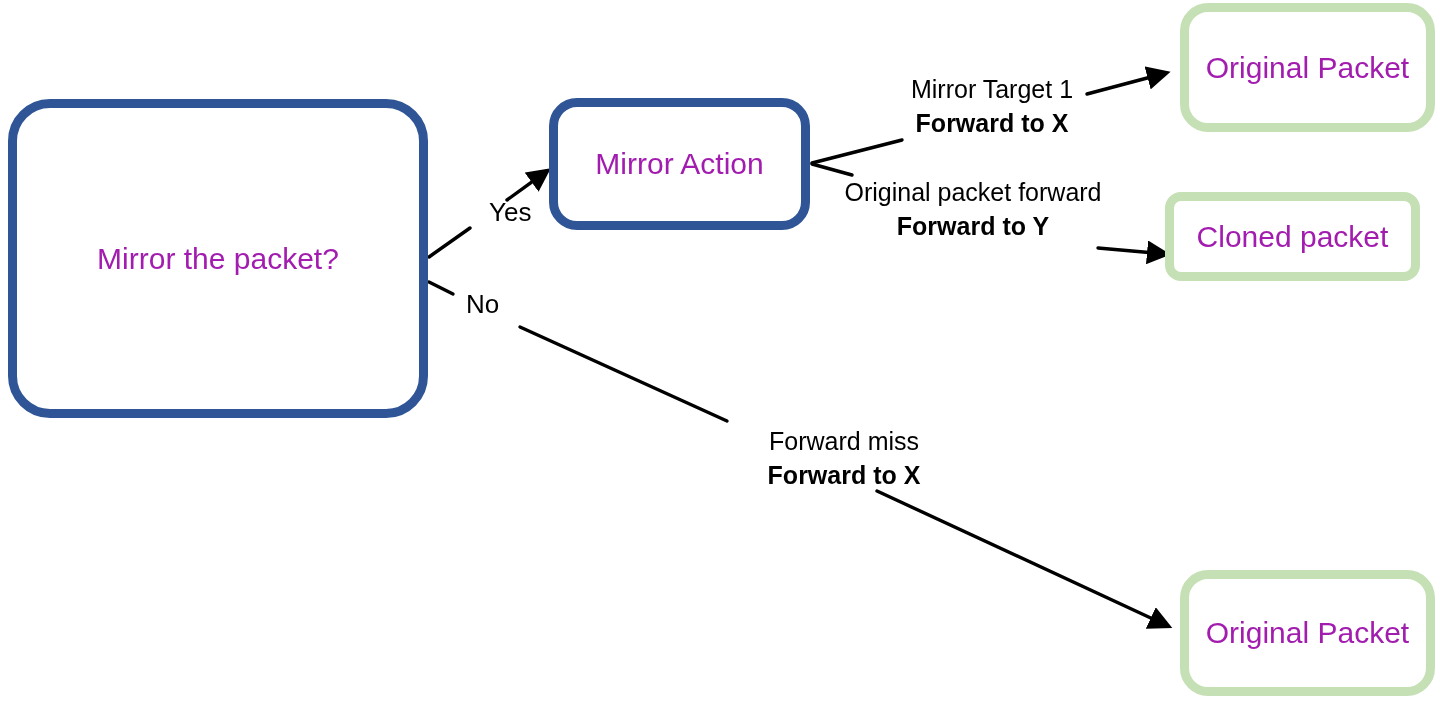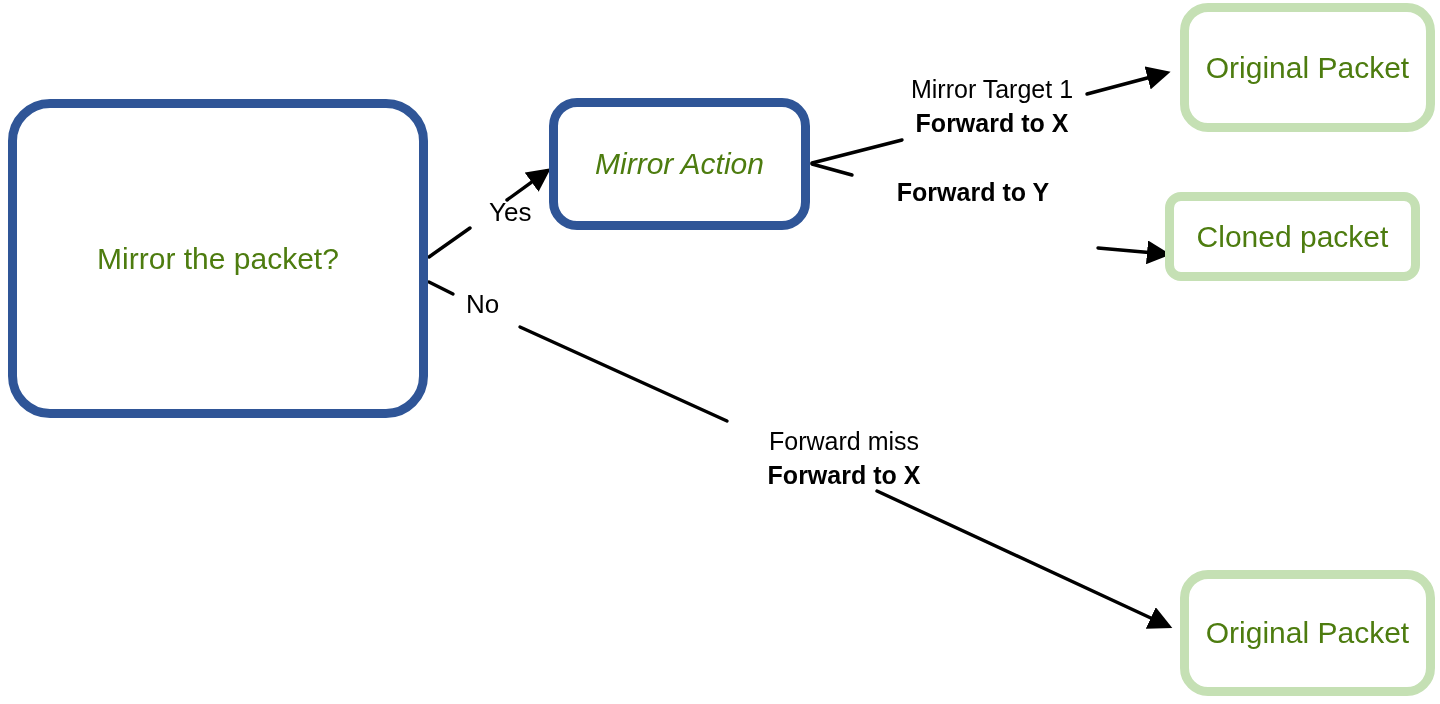--- a/index.html
+++ b/index.html
@@ -28,31 +28,31 @@
     stroke-linecap: round;
   }
   .node {
     position: absolute;
     box-sizing: border-box;
     background: #ffffff;
     display: flex;
     align-items: center;
     justify-content: center;
     font-size: 30px;
-    color: #4d7c0f;
+    color: #a21caf;
     white-space: nowrap;
   }
   .node.blue {
     border: 9px solid #2F5597;
   }
   .node.green {
     border: 9px solid #C5E0B4;
   }
   .node-decision   { left: 8px;    top: 99px;  width: 420px; height: 319px; border-radius: 42px; border-width: 10px; }
-  .node-action     { left: 549px;  top: 98px;  width: 261px; height: 132px; border-radius: 28px; font-style: italic; }
+  .node-action     { left: 549px;  top: 98px;  width: 261px; height: 132px; border-radius: 28px; }
   .node-orig-top   { left: 1180px; top: 3px;   width: 255px; height: 129px; border-radius: 28px; }
   .node-cloned     { left: 1165px; top: 192px; width: 255px; height: 89px; border-radius: 16px; }
   .node-orig-bot   { left: 1180px; top: 570px; width: 255px; height: 126px; border-radius: 28px; }
   .edge-label {
     position: absolute;
     font-size: 26px;
     line-height: 34px;
     color: #000000;
     white-space: nowrap;
   }
@@ -127,20 +127,21 @@
   <div class="edge-label lbl-yes">Yes</div>
 
   <div class="edge-label lbl-no">No</div>
 
   <div class="edge-label multiline lbl-mirror-target">
     <div>Mirror Target 1</div>
     <div class="bold-line">Forward to X</div>
   </div>
 
   <div class="edge-label multiline lbl-original-forward">
+    <div>Original packet forward</div>
     <div class="bold-line">Forward to Y</div>
   </div>
 
   <div class="edge-label multiline lbl-forward-miss">
     <div>Forward miss</div>
     <div class="bold-line">Forward to X</div>
   </div>
 
 </div>
 

